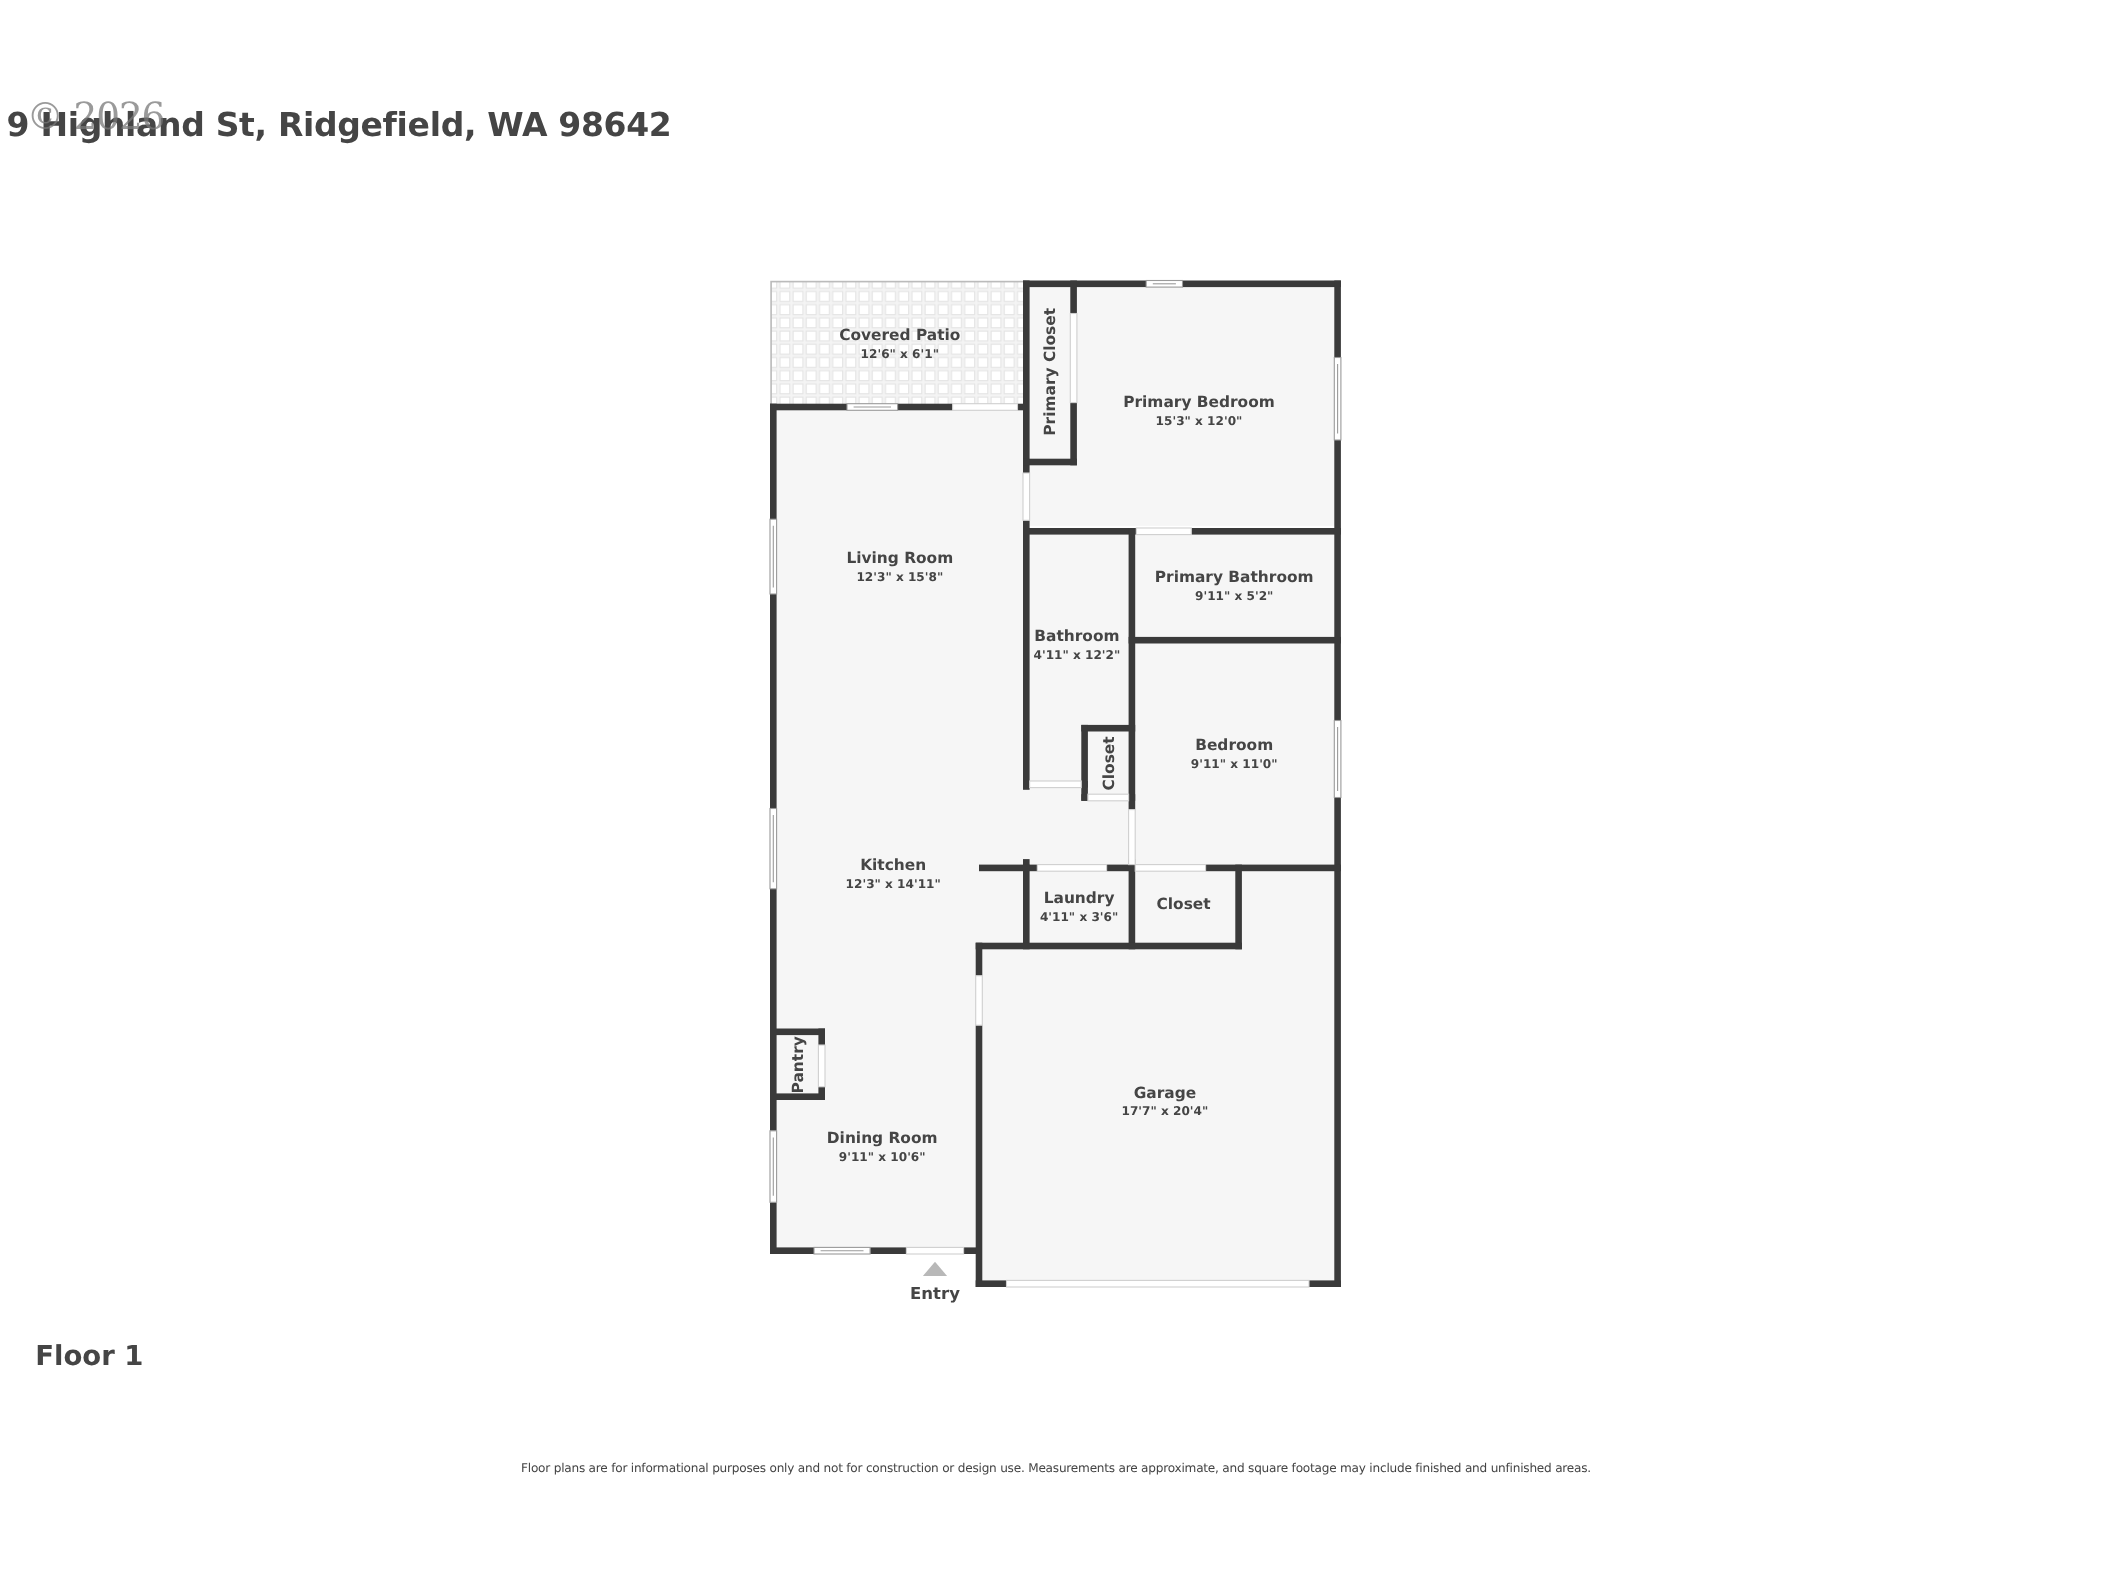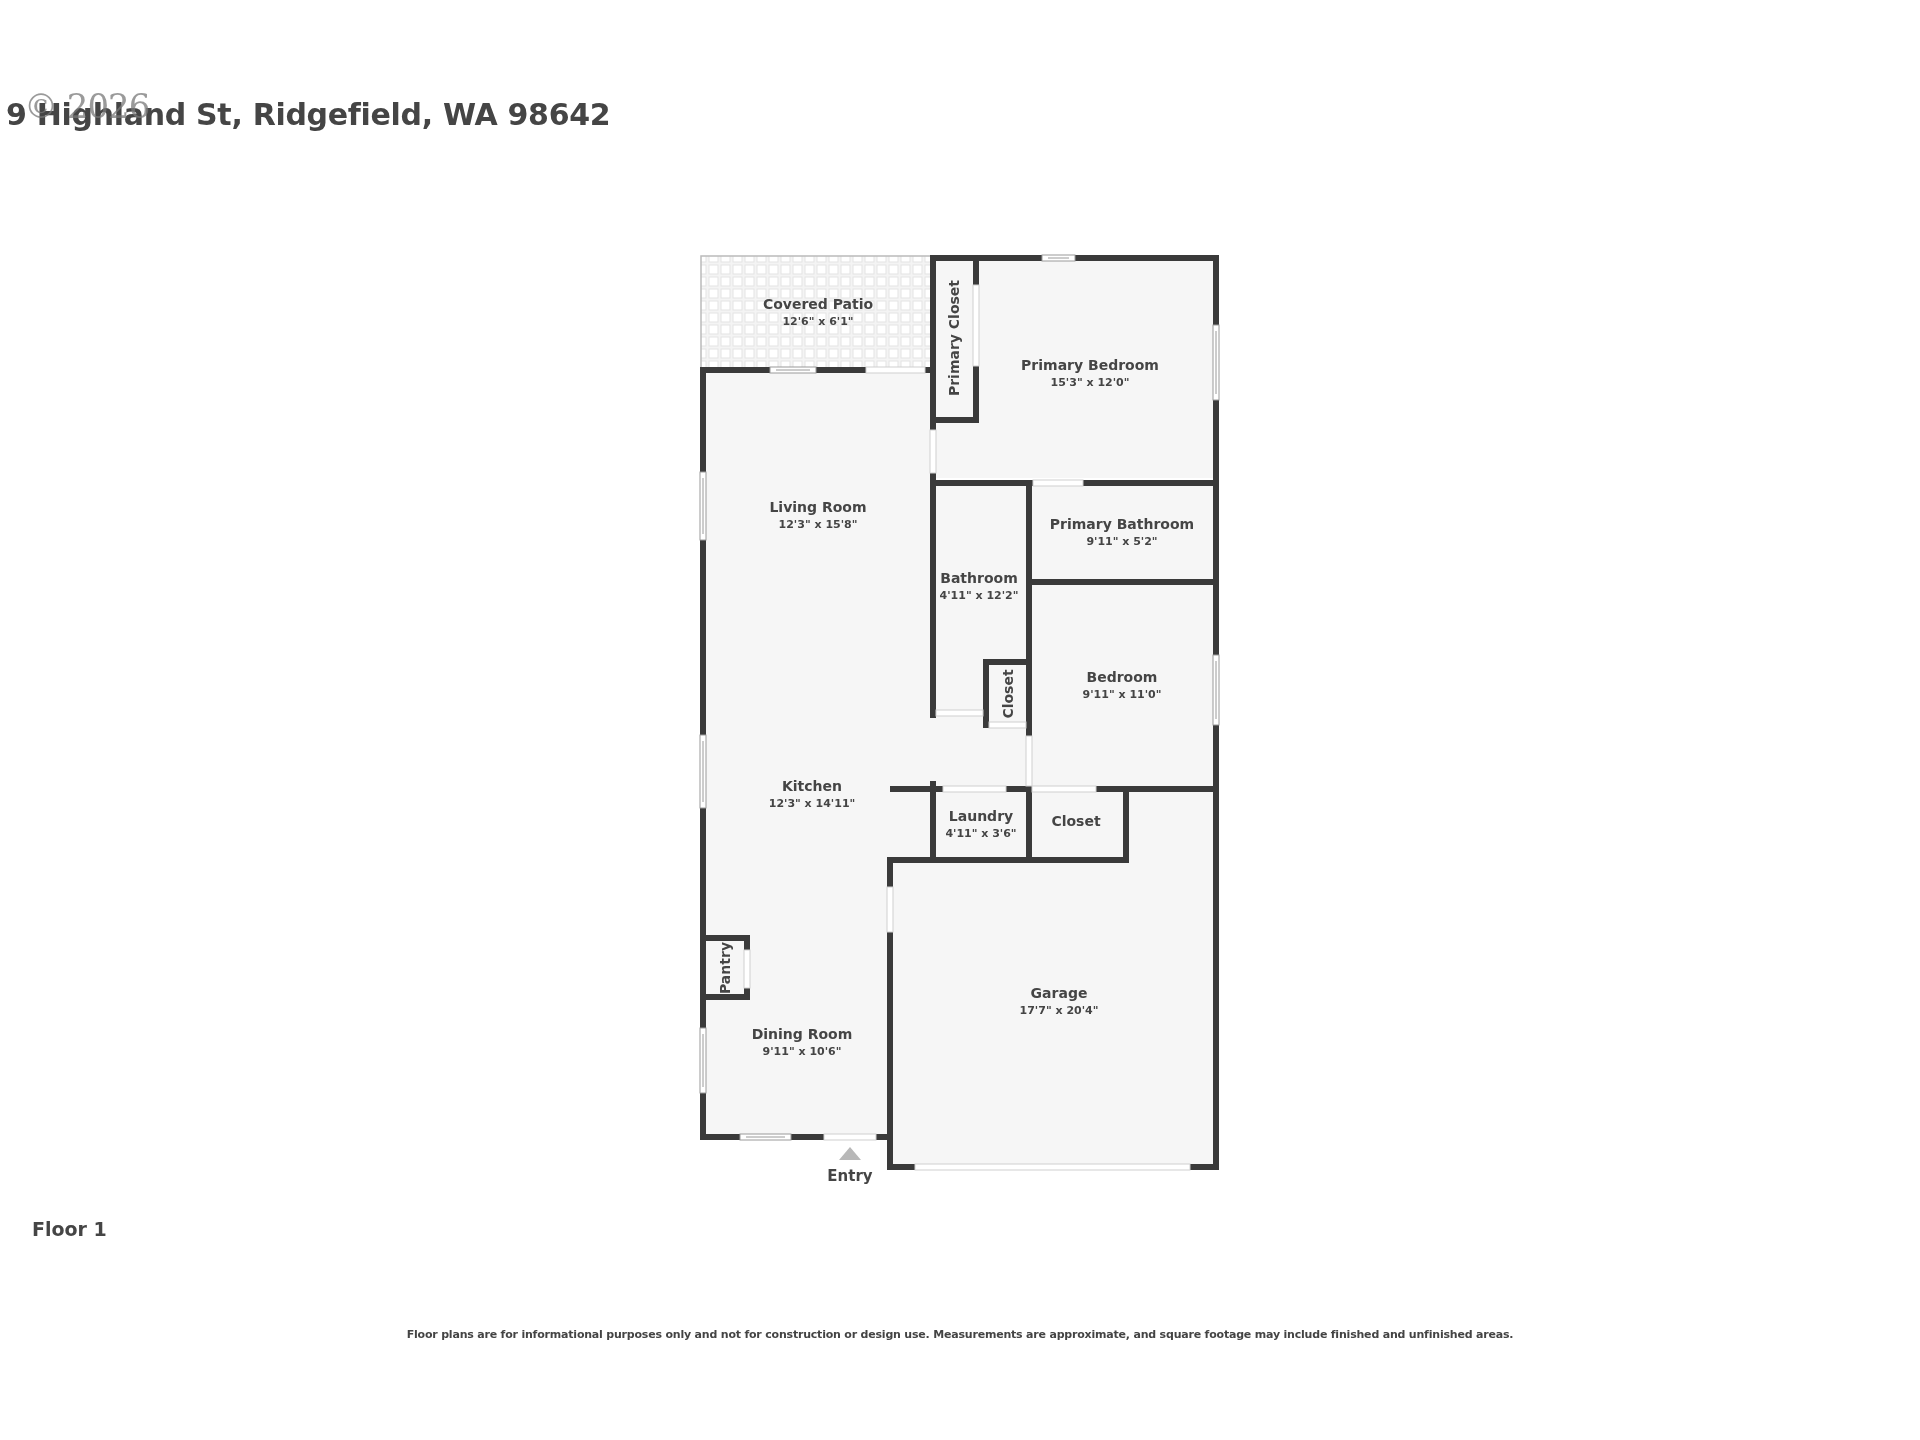--- a/index.html
+++ b/index.html
@@ -1,21 +1,21 @@
 <!DOCTYPE html>
 <html><head>
   <meta charset="utf-8">
   <style>
     html, body { margin: 0; padding: 0; background: #ffffff; }
     body { width: 1920px; height: 1440px; position: relative; overflow: hidden; font-family: "DejaVu Sans", "Liberation Sans", sans-serif; color: #3d3d3d; }
     .title { position: absolute; left: 0; top: 97px; font-size: 30px; font-weight: bold; color: #454545; white-space: nowrap; letter-spacing: -0.3px; }
     .title .addr { padding-left: 6px; }
     .watermark { position: absolute; left: 4px; top: 86px; font-size: 34px; color: rgba(120,120,120,0.75); font-family: "DejaVu Serif", serif; letter-spacing: -1px; margin-left: 20px; }
-    .floor-label { position: absolute; left: 32px; top: 1218px; font-size: 19px; font-weight: bold; color: #454545; }
-    .disclaimer { position: absolute; left: 0; width: 1920px; text-align: center; top: 1328px; font-size: 11px; font-weight: bold; color: #444; letter-spacing: -0.2px; }
+    .floor-label { position: absolute; left: 32px; top: 1218px; font-size: 25px; font-weight: bold; color: #454545; }
+    .disclaimer { position: absolute; left: 0; width: 1920px; text-align: center; top: 1328px; font-size: 11px; font-weight: normal; color: #444; letter-spacing: -0.2px; }
     svg.plan { position: absolute; left: 0; top: 0; }
     .rl { font-family: "DejaVu Sans", "Liberation Sans", sans-serif; fill: #454545; font-weight: bold; }
     .rn { font-size: 14px; }
     .rd { font-size: 11px; }
     .entry-label { font-size: 15px; }
   </style>
 </head>
 <body>
 
 <div class="title">

